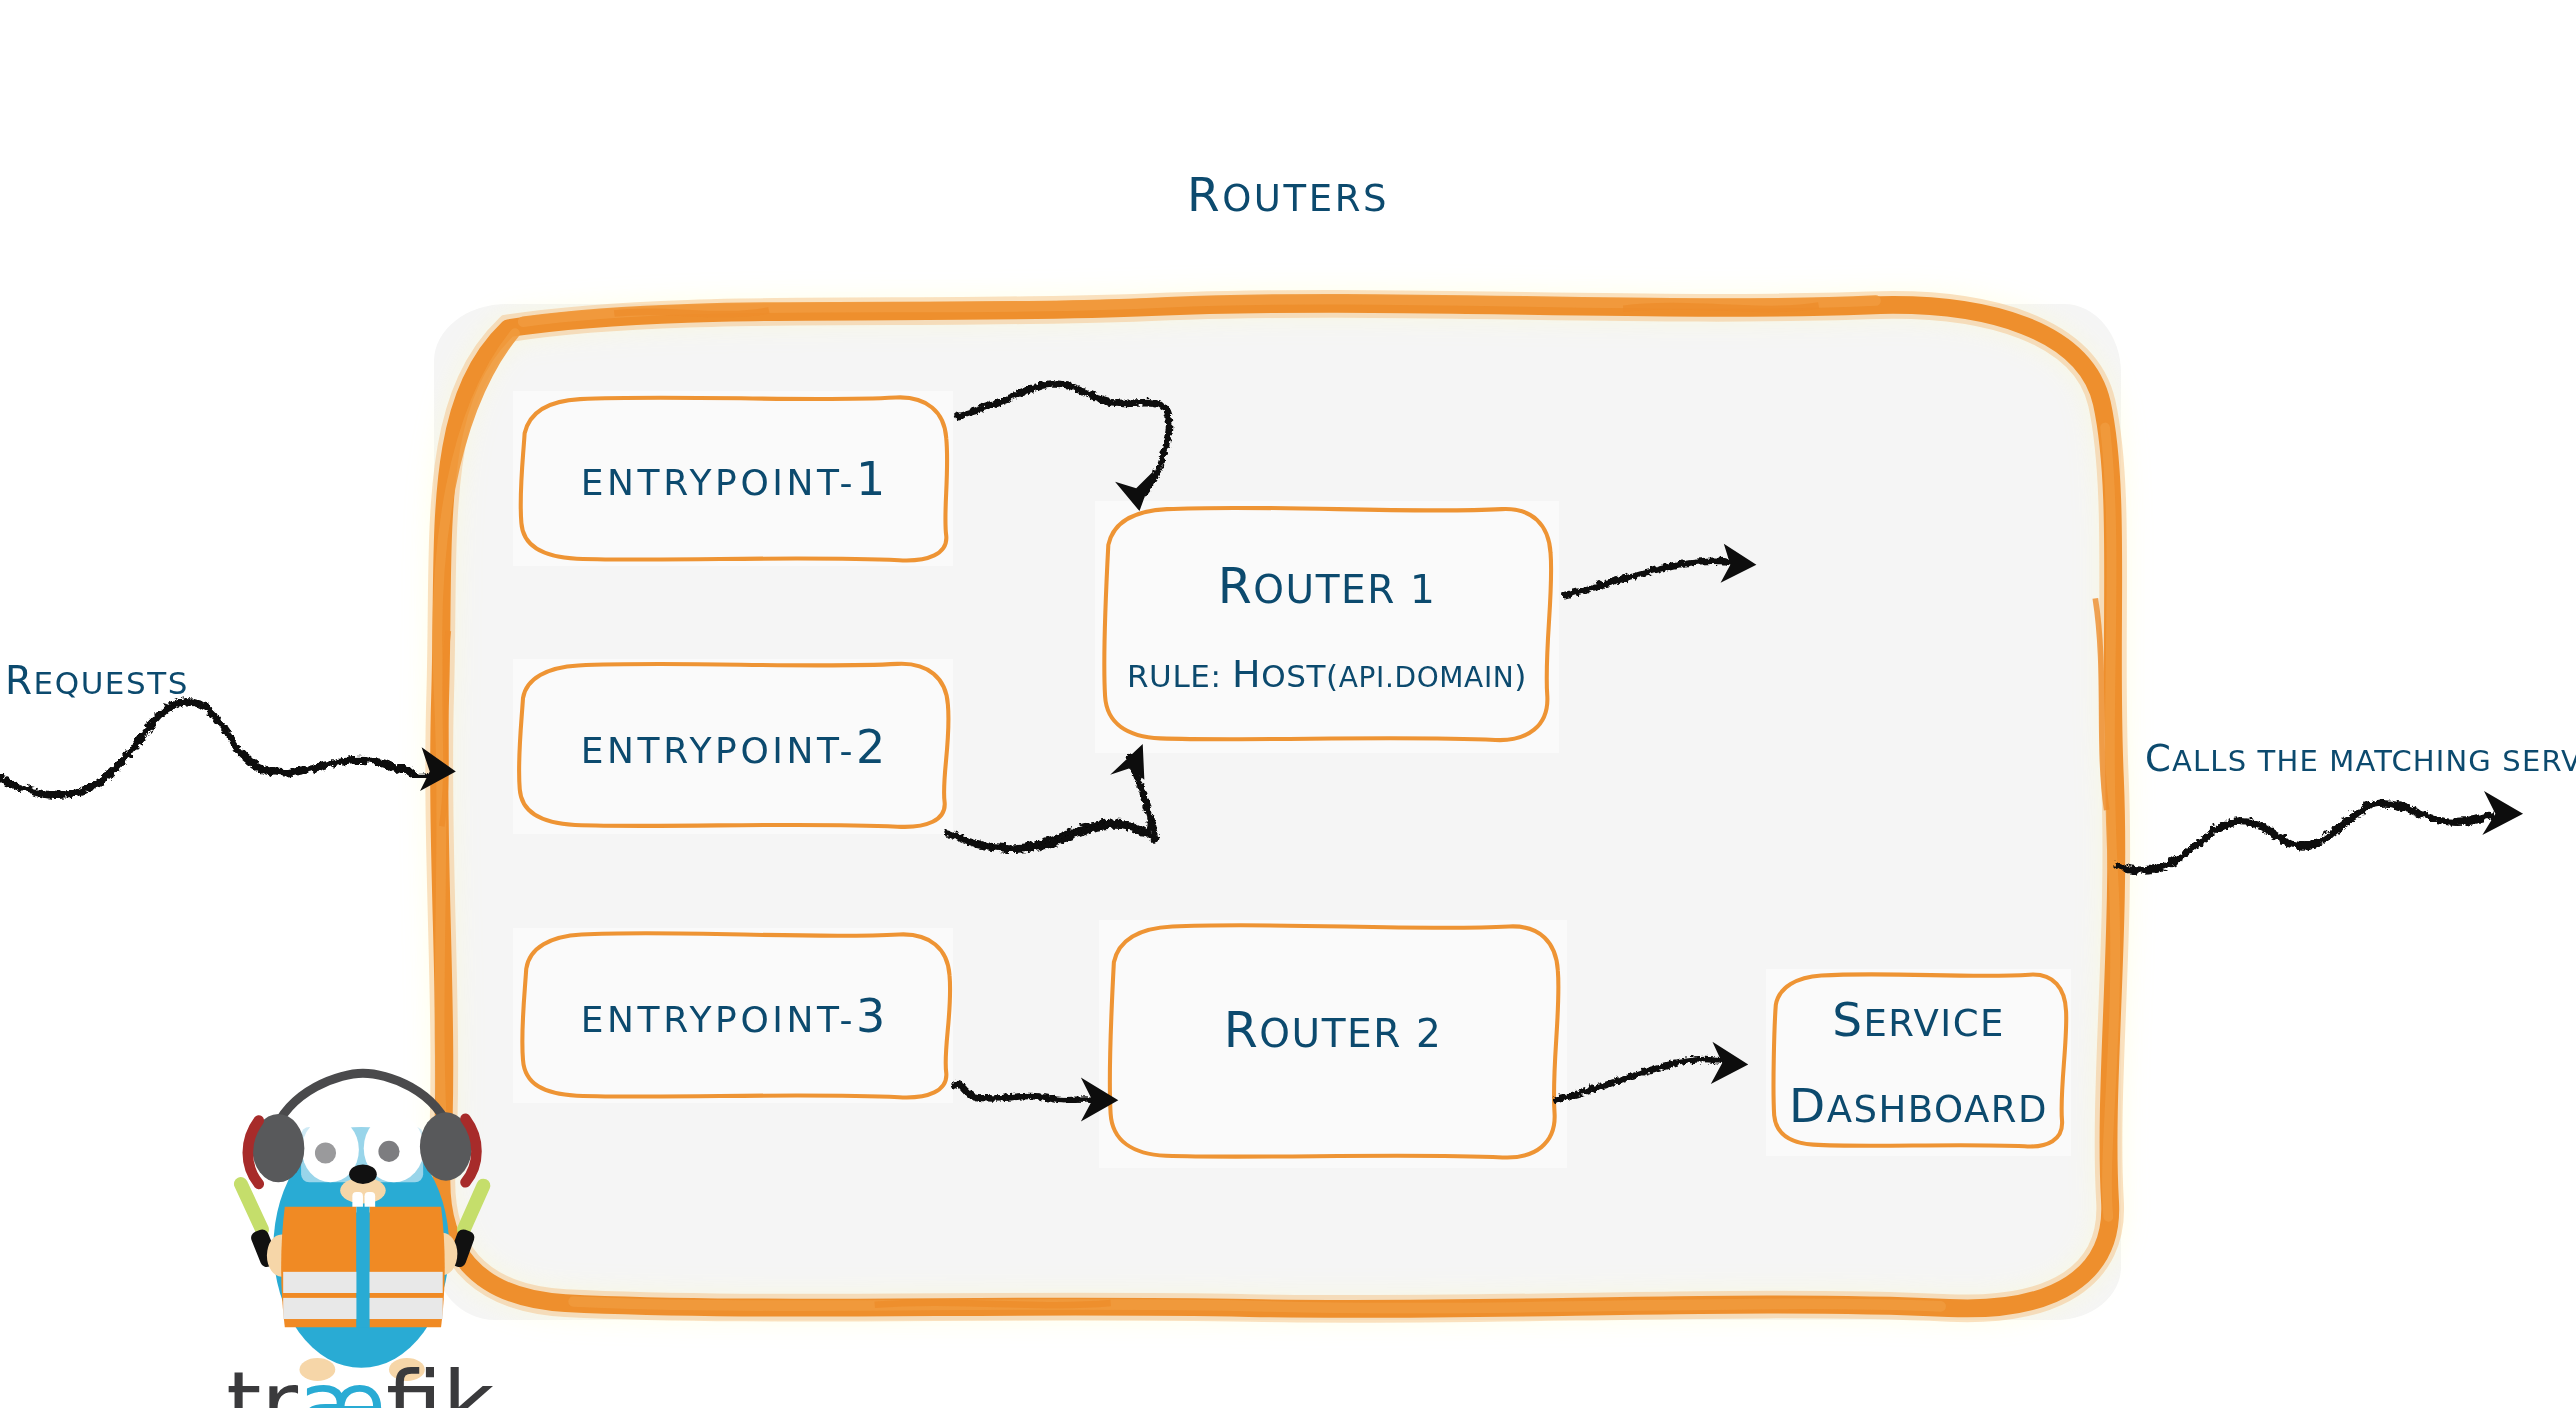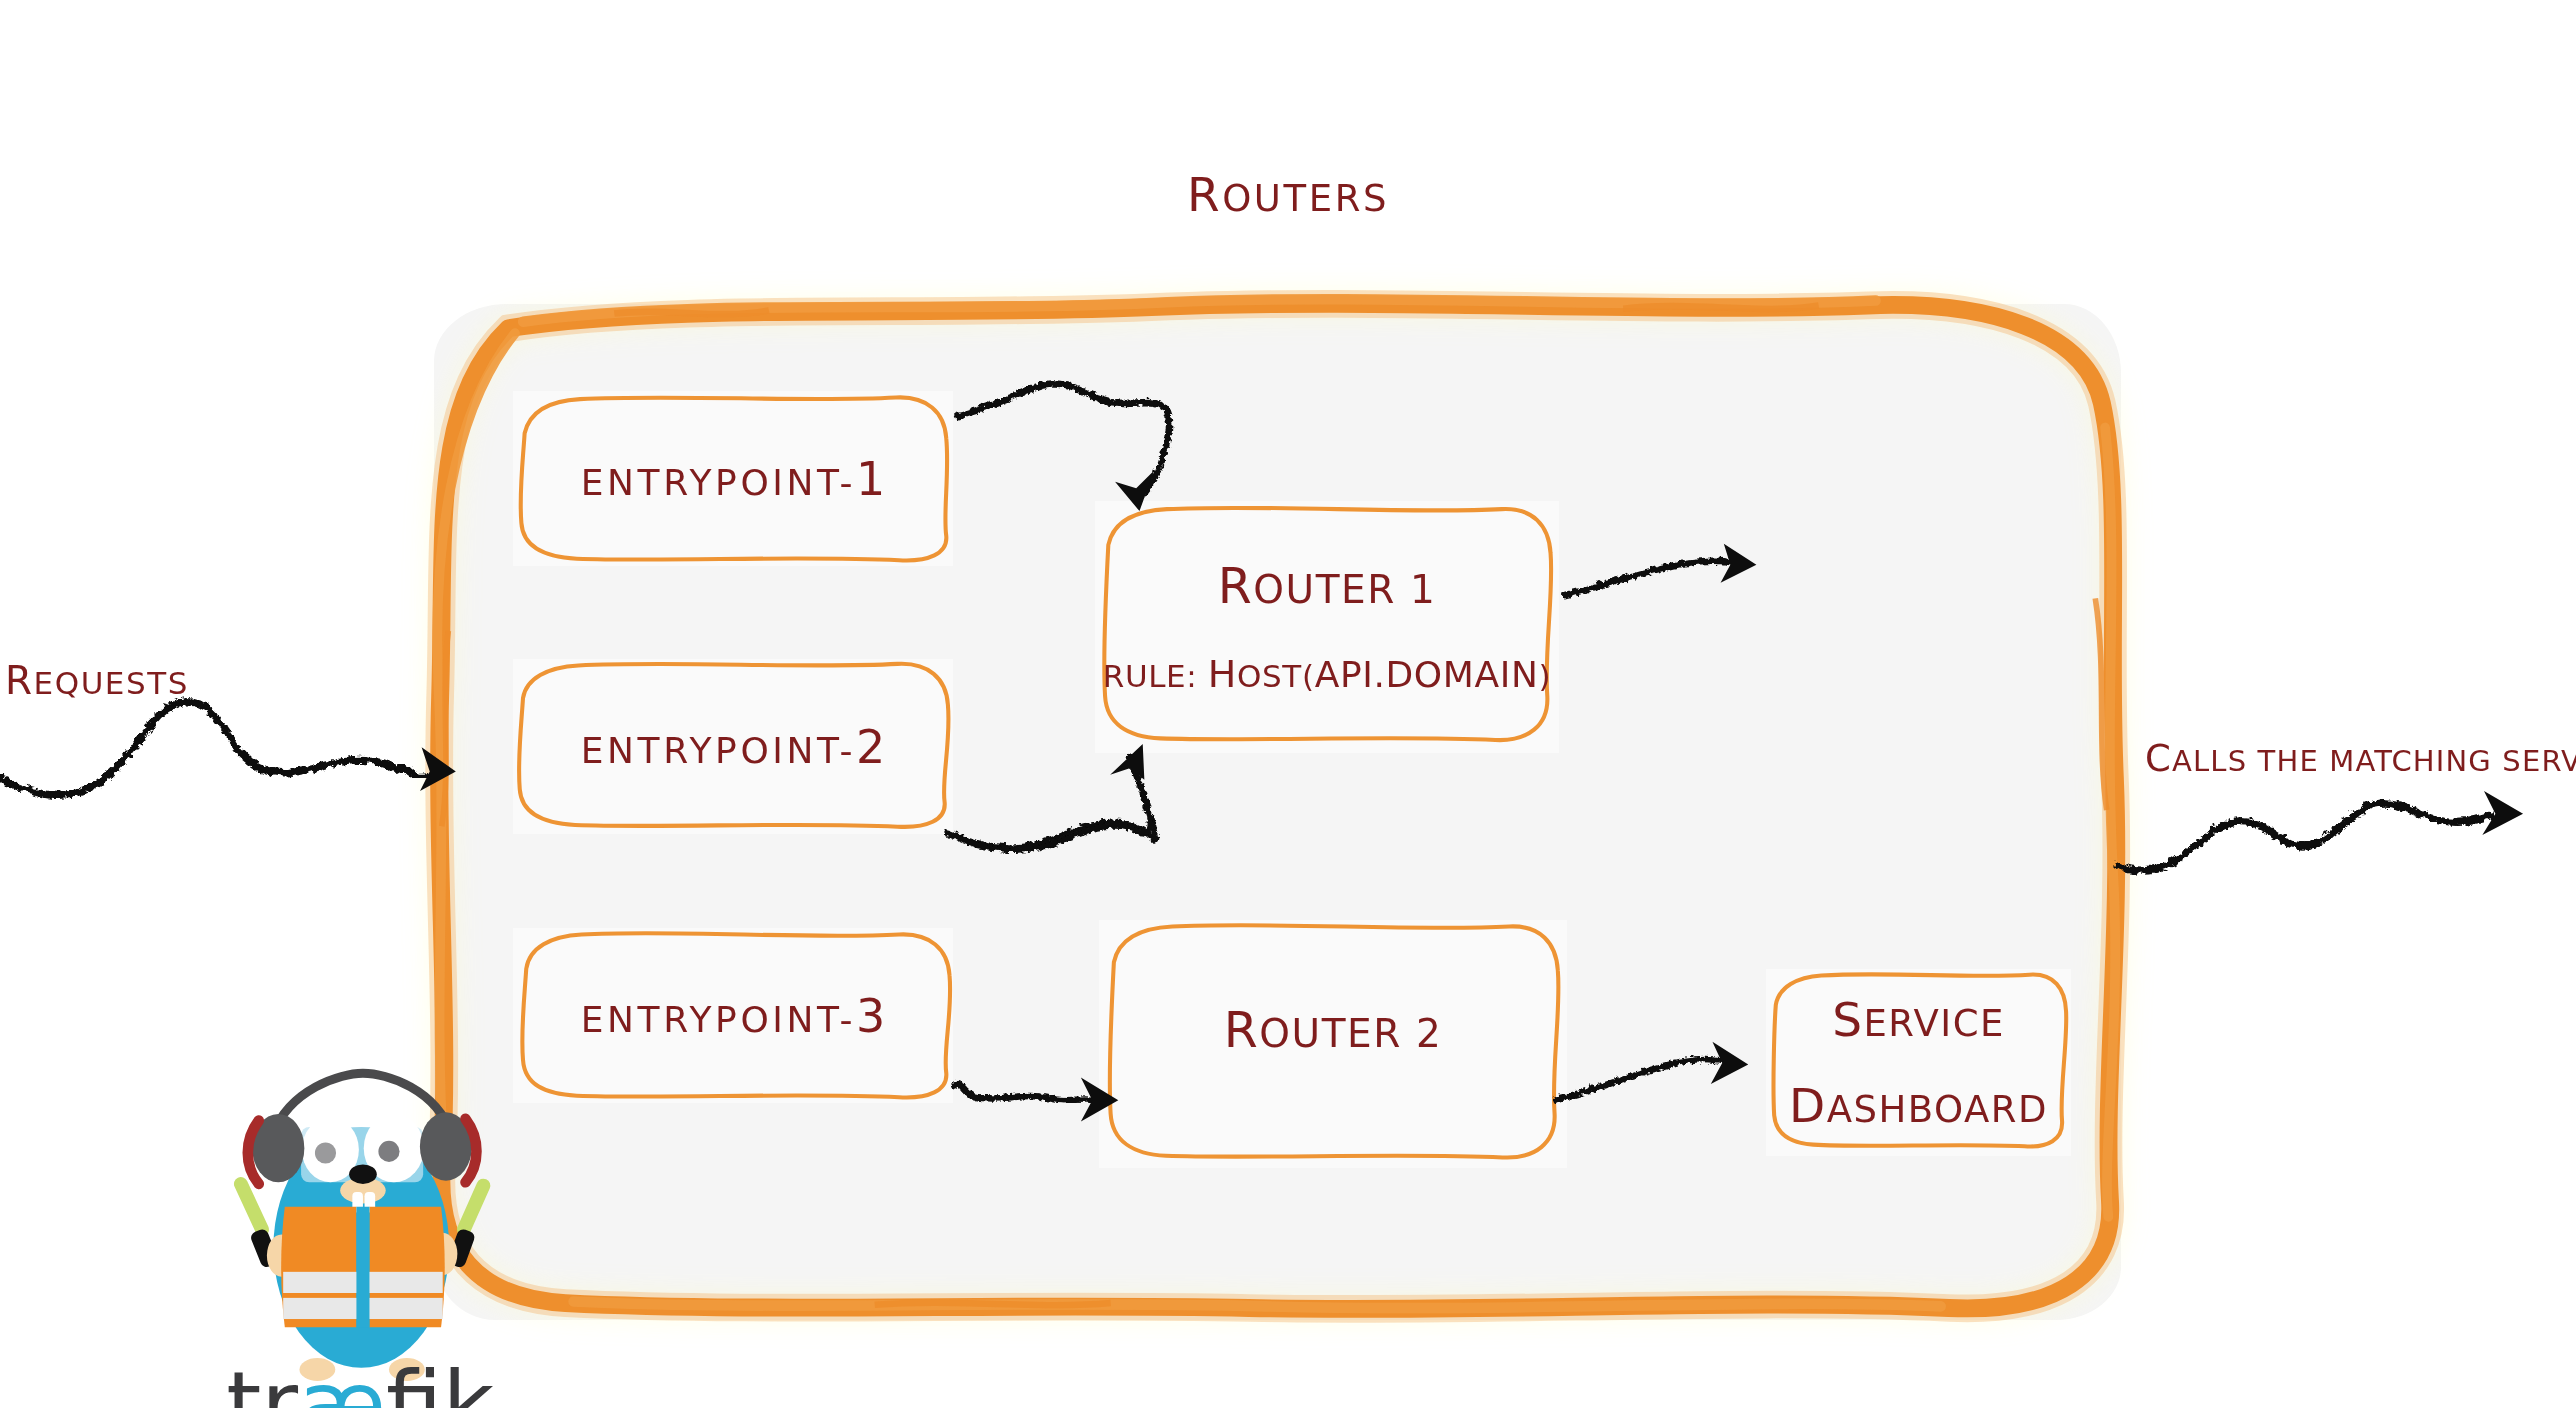--- a/index.html
+++ b/index.html
@@ -19,21 +19,21 @@
   #stage {
     position: absolute;
     inset: 0;
     width: 2576px;
     height: 1408px;
   }
 
   
   .hand {
     font-family: "DejaVu Sans", sans-serif;
-    color: #7f1d1d;
+    color: #0c4a6e;
     font-weight: 400;
     letter-spacing: 0.02em;
     white-space: nowrap;
     -webkit-font-smoothing: antialiased;
   }
   
   .sc { text-transform: uppercase; }
 
   
   #diagram-title {
@@ -99,21 +99,21 @@
   .router-title {
     font-size: 39px;
     letter-spacing: 0.04em;
   }
   .router-title .cap { font-size: 49px; }
   .router-line {
     font-size: 31px;
     letter-spacing: 0.02em;
   }
   .router-line .cap { font-size: 38px; }
-  .router-line .sm  { font-size: 36px; }
+  .router-line .sm  { font-size: 28px; }
   .router-line .smcap { font-size: 33px; }
 
   #router-1 .router-title { margin-bottom: 37px; }
   #router-2 .router-title { margin-bottom: 27px; }
   #router-2 .router-line + .router-line { margin-top: 8.1px; }
 
   
   #service-api       { left: 1770px; top: 519px;  width: 301px; height: 98px; }
   #service-dashboard { left: 1766px; top: 969px; width: 305px; height: 187px; }
 

